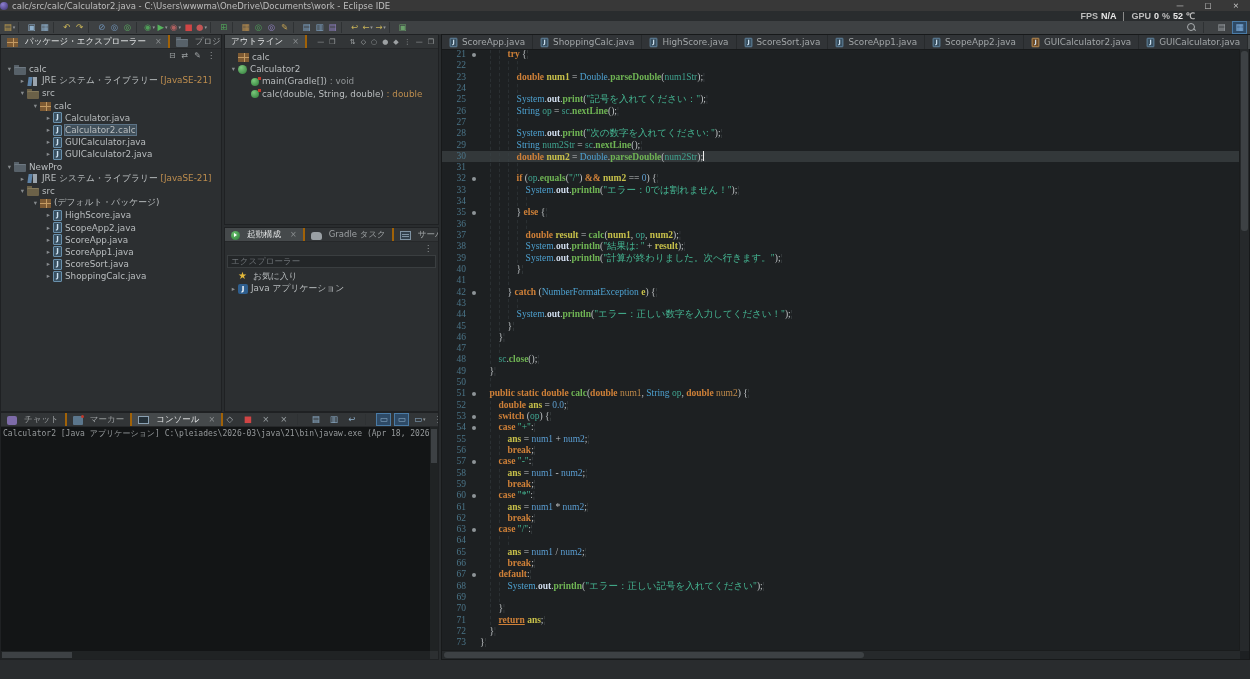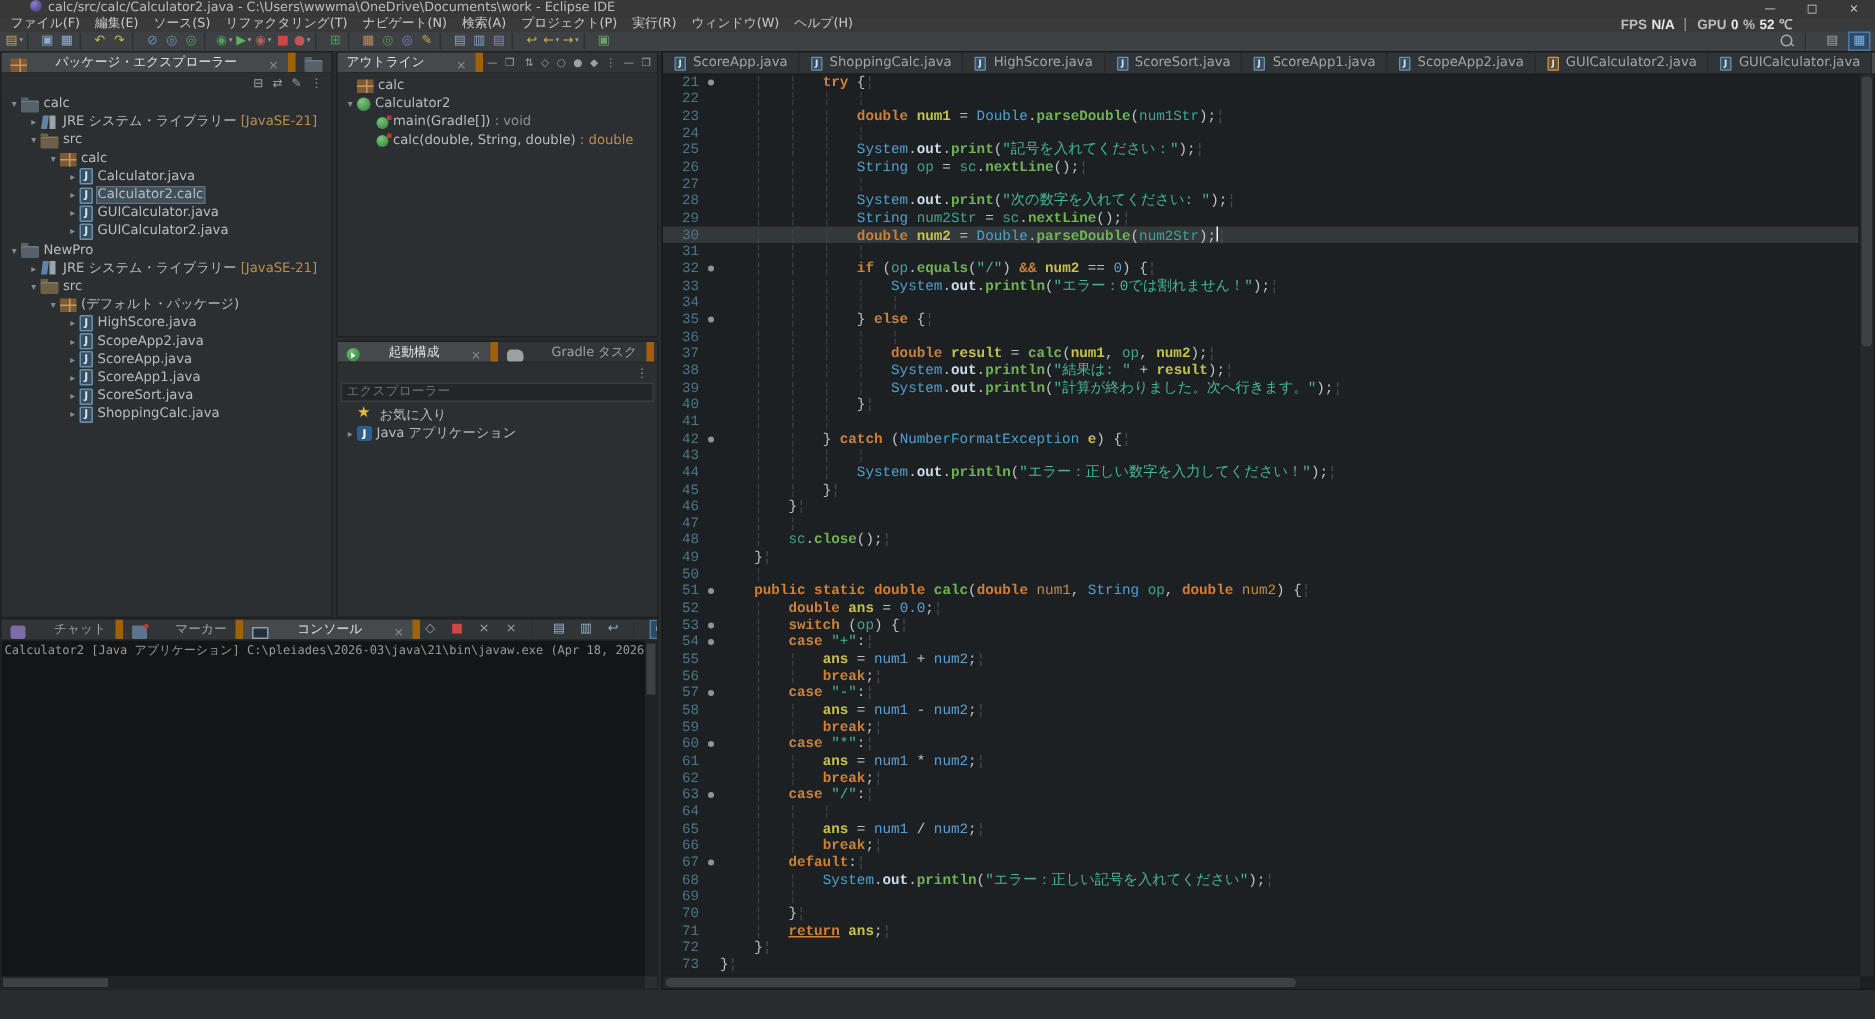--- a/index.html
+++ b/index.html
@@ -1,19 +1,19 @@
 <!DOCTYPE html>
 <html><head>
 <meta charset="utf-8">
 <style>
 html,body{margin:0;padding:0;background:#1a1a1a}
 .app{position:relative;width:1250px;height:679px;background:#292c2e;overflow:hidden;
   font-family:"DejaVu Sans","Liberation Sans",sans-serif;font-size:9px;color:#c3c7c9;cursor:default}
 
-.titlebar{position:absolute;left:0;top:0;right:0;height:11px;background:#383838;display:flex;align-items:flex-start;padding-left:20px;gap:4px}
+.titlebar{position:absolute;left:0;top:0;right:0;height:11px;background:#383838;display:flex;align-items:center;padding-left:0;gap:4px}
 .ecl-logo{width:8px;height:8px;border-radius:50%;background:radial-gradient(circle at 35% 30%,#8d7fd0,#3a2f6e)}
 .title-text{font-size:8.5px;color:#bdbdbd;white-space:nowrap}
 .win-controls{position:absolute;right:0;top:0;height:11px;display:flex}
 .win-btn{width:28px;text-align:center;font-size:7.5px;color:#d2d2d2;line-height:11px}
 .menubar{position:absolute;left:0;top:11px;right:0;height:10px;background:#3a3a3a;display:flex;align-items:center;padding-left:2px}
 .menu-item{padding:0 5px;font-size:8.5px;line-height:10px;color:#c9c9c9;white-space:nowrap}
 .fps{position:absolute;right:55px;top:11px;height:10px;display:flex;align-items:center;gap:3px;
   font-family:"Liberation Sans",sans-serif;font-size:9px;font-weight:bold;color:#e8e8e8;line-height:10px}
 .fps .lab{color:#bdbdbd;font-weight:bold}
 .fps .div{width:1px;height:9px;background:#8a8a8a;margin:0 4px}
@@ -22,21 +22,21 @@
 .tb-btn.selbox{background:#2e4a66;outline:1px solid #4a7ba6}
 .tb-caret{font-size:5px;color:#94989a;margin-left:1px}
 .tb-sep{width:4px;height:11px;border-left:1px solid #2e3133;margin:0 2px}
 .tb-right{position:absolute;right:4px;top:22px;height:11px;display:flex;align-items:center;gap:5px}
 .mag{position:relative;width:9px;height:9px}
 .mag::before{content:"";position:absolute;left:0;top:0;width:6px;height:6px;border:1.3px solid #a9adaf;border-radius:50%}
 .mag::after{content:"";position:absolute;left:6px;top:6px;width:3px;height:1.4px;background:#a9adaf;transform:rotate(45deg)}
 
 .panel{position:absolute;background:#2c2f31;border:1px solid #1f2123;box-sizing:border-box;overflow:hidden}
 .vtabs{height:13px;background:#323537;display:flex;align-items:stretch;border-bottom:1px solid #26282a}
-.vtab{display:flex;align-items:flex-end;gap:19px;padding:0 6px;font-size:8.5px;color:#9da1a3;border-right:5px solid #a16207;white-space:nowrap}
+.vtab{display:flex;align-items:center;gap:7px;padding:0 6px;font-size:8.5px;color:#9da1a3;border-right:2px solid #a16207;white-space:nowrap}
 .vtab.active{background:#45494b;color:#e2e4e5}
 .vtab .x{color:#8b8f91;font-size:8px;margin-left:2px}
 .panel-minmax{margin-left:auto;display:flex;align-items:center;gap:5px;padding-right:4px;color:#9da1a3;font-size:7px;white-space:nowrap}
 .mini-tools{height:12px;display:flex;justify-content:flex-end;align-items:center;gap:6px;padding-right:6px;color:#9da1a3;font-size:8px;background:#2c2f31}
 .tree{padding-top:2px;overflow:hidden;white-space:nowrap}
 .trow{height:12.2px;display:flex;align-items:center;padding-left:4px}
 .tw{width:9px;color:#878b8e;font-size:6.5px;text-align:center;flex:none}
 .tlbl{font-size:8.8px;color:#b9bdbf;margin-left:3px;white-space:pre}
 .trow.sel .tlbl{background:#41505b;outline:1px solid #5c7386}
 .textra{color:#bd8d4e}
@@ -73,21 +73,21 @@
 .ic-server::before{content:"";position:absolute;left:1px;right:1px;top:2px;height:1px;background:#7f93a3;box-shadow:0 2px 0 #7f93a3}
 
 .filter-row{margin:1px 2px;height:11px;background:#232628;border:1px solid #3a3e40;color:#6d7276;font-size:8.5px;line-height:11px;padding:0 3px}
 
 .editor{position:absolute;left:441px;top:34px;width:809px;height:626px;background:#1d2022;border:1px solid #17191a;box-sizing:border-box}
 .etabs{position:absolute;left:0;top:0;right:0;height:14px;background:#313437;display:flex;border-bottom:1px solid #17191a}
 .etab{display:flex;align-items:center;gap:4px;padding:0 7px;font-size:8.8px;color:#a2a6a8;border-right:1px solid #272a2c;white-space:nowrap}
 .etab.active{background:#474b4d;color:#eceeef}
 .etab .ic-jfile{transform:scale(.85);transform-origin:center}
 .code{position:absolute;left:0;top:14px;right:9px;bottom:8px;overflow:hidden;
-  font-family:Liberation Mono, monospace;font-size:9.5px;line-height:11.32px;white-space:pre}
+  font-family:Liberation Serif, serif;font-size:9.5px;line-height:11.32px;white-space:pre}
 .cl{position:relative;height:11.32px;display:flex}
 .cl.cur{background:#33383a}
 .ln{flex:none;width:24px;text-align:right;color:#4b7589;padding-right:3px}
 .fold{flex:none;width:11px;position:relative}
 .fold.dot::before{content:"";position:absolute;left:3px;top:4px;width:4px;height:4px;border-radius:50%;background:#8e9498}
 .ct{flex:none}
 .tk-k{color:#cf8038;font-weight:bold}.tk-ku{color:#cf8038;font-weight:bold;text-decoration:underline}
 .tk-t{color:#4da0cf}.tk-m{color:#6fb454;font-weight:bold}.tk-s{color:#45b894}
 .tk-v{color:#c7c04a;font-weight:bold}.tk-r{color:#3fa38f}.tk-o{color:#cfdcec;font-weight:bold}
 .tk-n{color:#5f9fd0}.tk-p{color:#bfc3c5}.tk-a{color:#c08a4a}.tk-b{color:#5b9fd4}
@@ -125,32 +125,20 @@
   <div class="titlebar">
     <span class="ecl-logo"></span>
     <span class="title-text">calc/src/calc/Calculator2.java - C:\Users\wwwma\OneDrive\Documents\work - Eclipse IDE</span>
     <span class="win-controls" id="winctl">
         <span class="win-btn">—</span>
         <span class="win-btn">□</span>
         <span class="win-btn">×</span>
       </span>
   </div>
 
-  <div class="menubar" id="menubar">
-      <span class="menu-item">ファイル(F)</span>
-      <span class="menu-item">編集(E)</span>
-      <span class="menu-item">ソース(S)</span>
-      <span class="menu-item">リファクタリング(T)</span>
-      <span class="menu-item">ナビゲート(N)</span>
-      <span class="menu-item">検索(A)</span>
-      <span class="menu-item">プロジェクト(P)</span>
-      <span class="menu-item">実行(R)</span>
-      <span class="menu-item">ウィンドウ(W)</span>
-      <span class="menu-item">ヘルプ(H)</span>
-    </div>
   <div class="fps">
     <span class="lab">FPS</span>
     <span>N/A</span>
     <span class="div"></span>
     <span class="lab">GPU</span>
     <span>0</span>
     <span class="lab">%</span>
     <span>52</span>
     <span class="lab">℃</span>
   </div>

